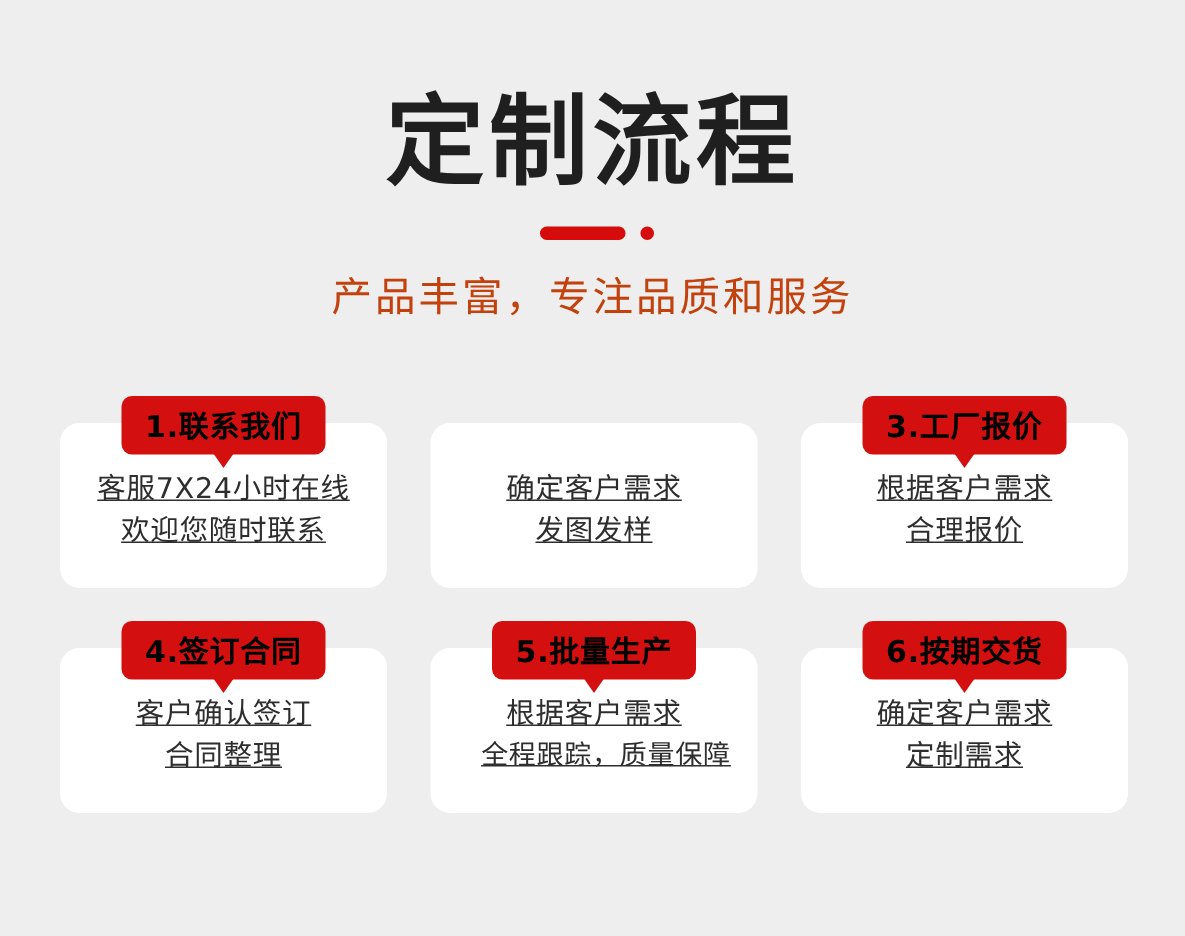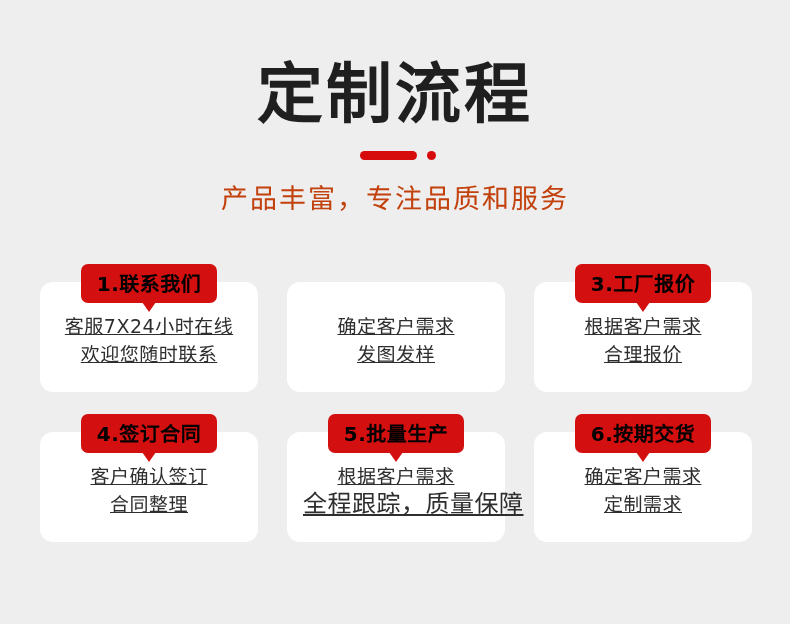--- a/index.html
+++ b/index.html
@@ -144,21 +144,21 @@
     line-height: 28px;
     letter-spacing: 0.5px;
     font-family: "DejaVu Sans", "Liberation Sans", sans-serif;
     text-decoration: underline;
   }
   .step-body .line {
     display: block;
     white-space: nowrap;
   }
   .step-body .line.small {
-    font-size: 24px;
+    font-size: 18px;
     padding-left: 16px;
   }
 </style>
 </head>
 <body>
 
 <div class="page">
 
   <div class="header">
     <h1 class="main-title">定制流程</h1>

